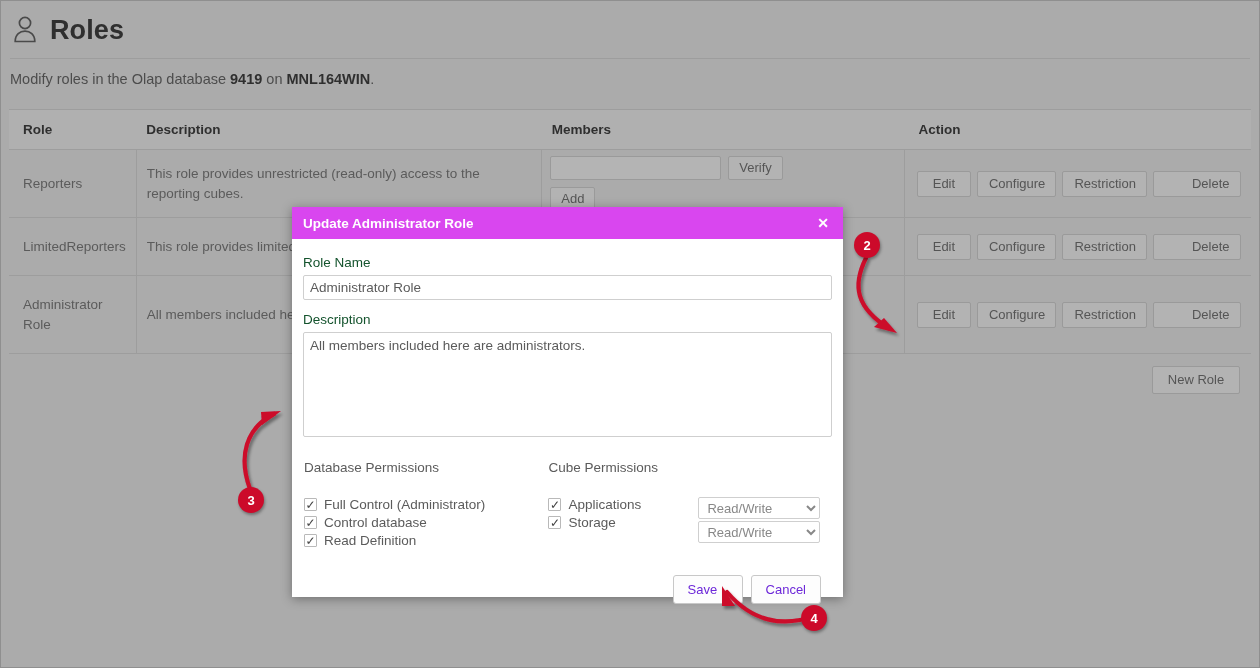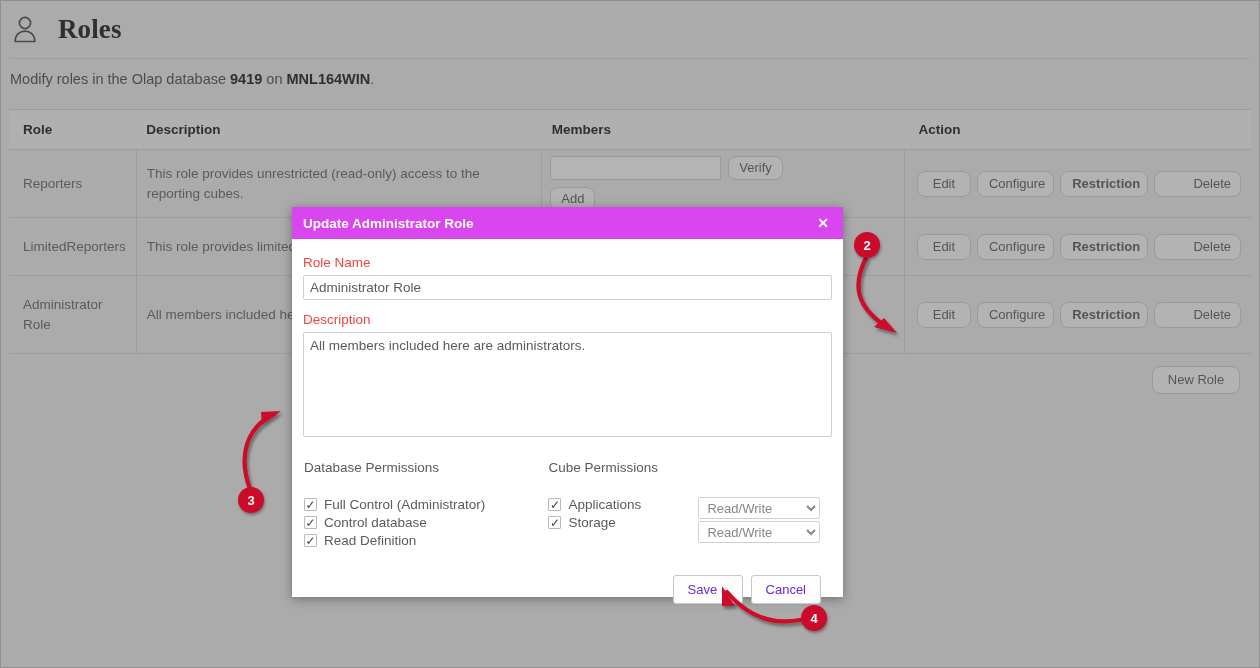--- a/index.html
+++ b/index.html
@@ -14,23 +14,22 @@
     font-size: 13px;
     color: #555;
     position: relative;
   }
   .page-border { position:absolute; inset:0; border:1px solid #8f8f8f; pointer-events:none; }
 
   
   .page-header {
     padding: 14px 0 0 12px;
     display: flex;
-    align-items: center;
-    gap: 20px;
-    font-family: Liberation Serif, serif;
+    align-items: flex-end;
+    gap: 12px;
   }
   .person-icon { width: 26px; height: 30px; display:block; }
   .page-title {
     font-size: 27px;
     font-weight: bold;
     color: #2f2f2f;
     letter-spacing: 0.1px;
     line-height: 1;
   }
   .header-rule {
@@ -92,32 +91,32 @@
   .mem-row2 { margin-top: 7px; }
 
   
   .btn {
     display: inline-block;
     font-family: "Liberation Sans", sans-serif;
     font-size: 13px;
     color: #555;
     background: #b3b3b3;
     border: 1px solid #9a9a9a;
-    border-radius: 8px;
+    border-radius: 2px;
     padding: 4px 11px;
     line-height: 16px;
     cursor: pointer;
     white-space: nowrap;
   }
   .btn-sm { padding: 3px 10px; }
   .action-group { display:flex; gap: 6px; }
   .action-group .btn { min-width: 54px; text-align:center; }
   .btn-edit   { min-width: 54px; }
   .btn-conf   { min-width: 88px; }
-  .btn-restr  { min-width: 96px; font-weight: bold; }
+  .btn-restr  { min-width: 96px; }
   .btn-del    { min-width: 68px; padding-left: 38px; }
 
   .newrole-wrap {
     padding: 12px 11px 0 0;
     display:flex; justify-content:flex-end;
   }
   .btn-newrole { min-width: 88px; text-align:center; padding: 5px 14px; }
 
   
   .modal {
@@ -145,21 +144,21 @@
     color: #ffffff;
     font-size: 14px;
     font-weight: bold;
     line-height: 1;
     cursor: pointer;
     padding: 2px 2px;
   }
   .modal-body { padding: 12px 11px 0 11px; }
   .field-label {
     font-size: 13.5px;
-    color: #ef4444;
+    color: #14532d;
     margin: 4px 0 5px 0;
   }
   .txt-input {
     width: 100%;
     height: 25px;
     border: 1px solid #cfcfcf;
     border-radius: 2px;
     font-family: "Liberation Sans", sans-serif;
     font-size: 13.5px;
     color: #5b5b5b;

